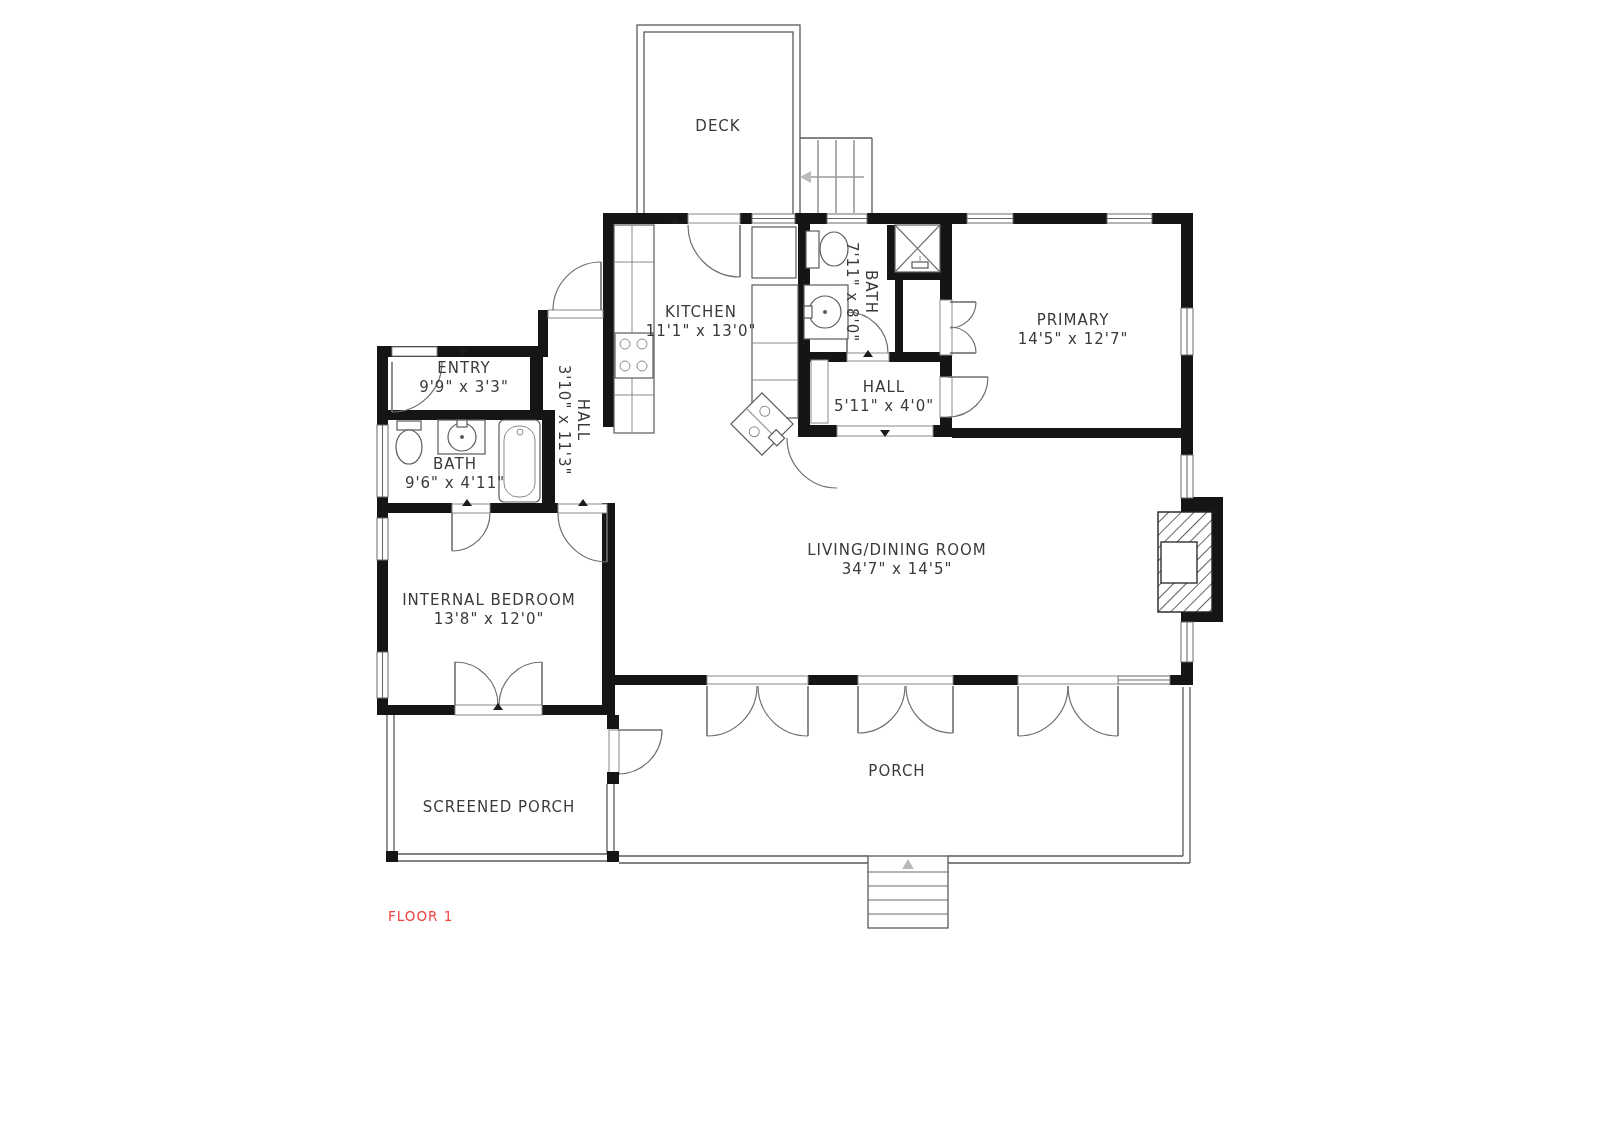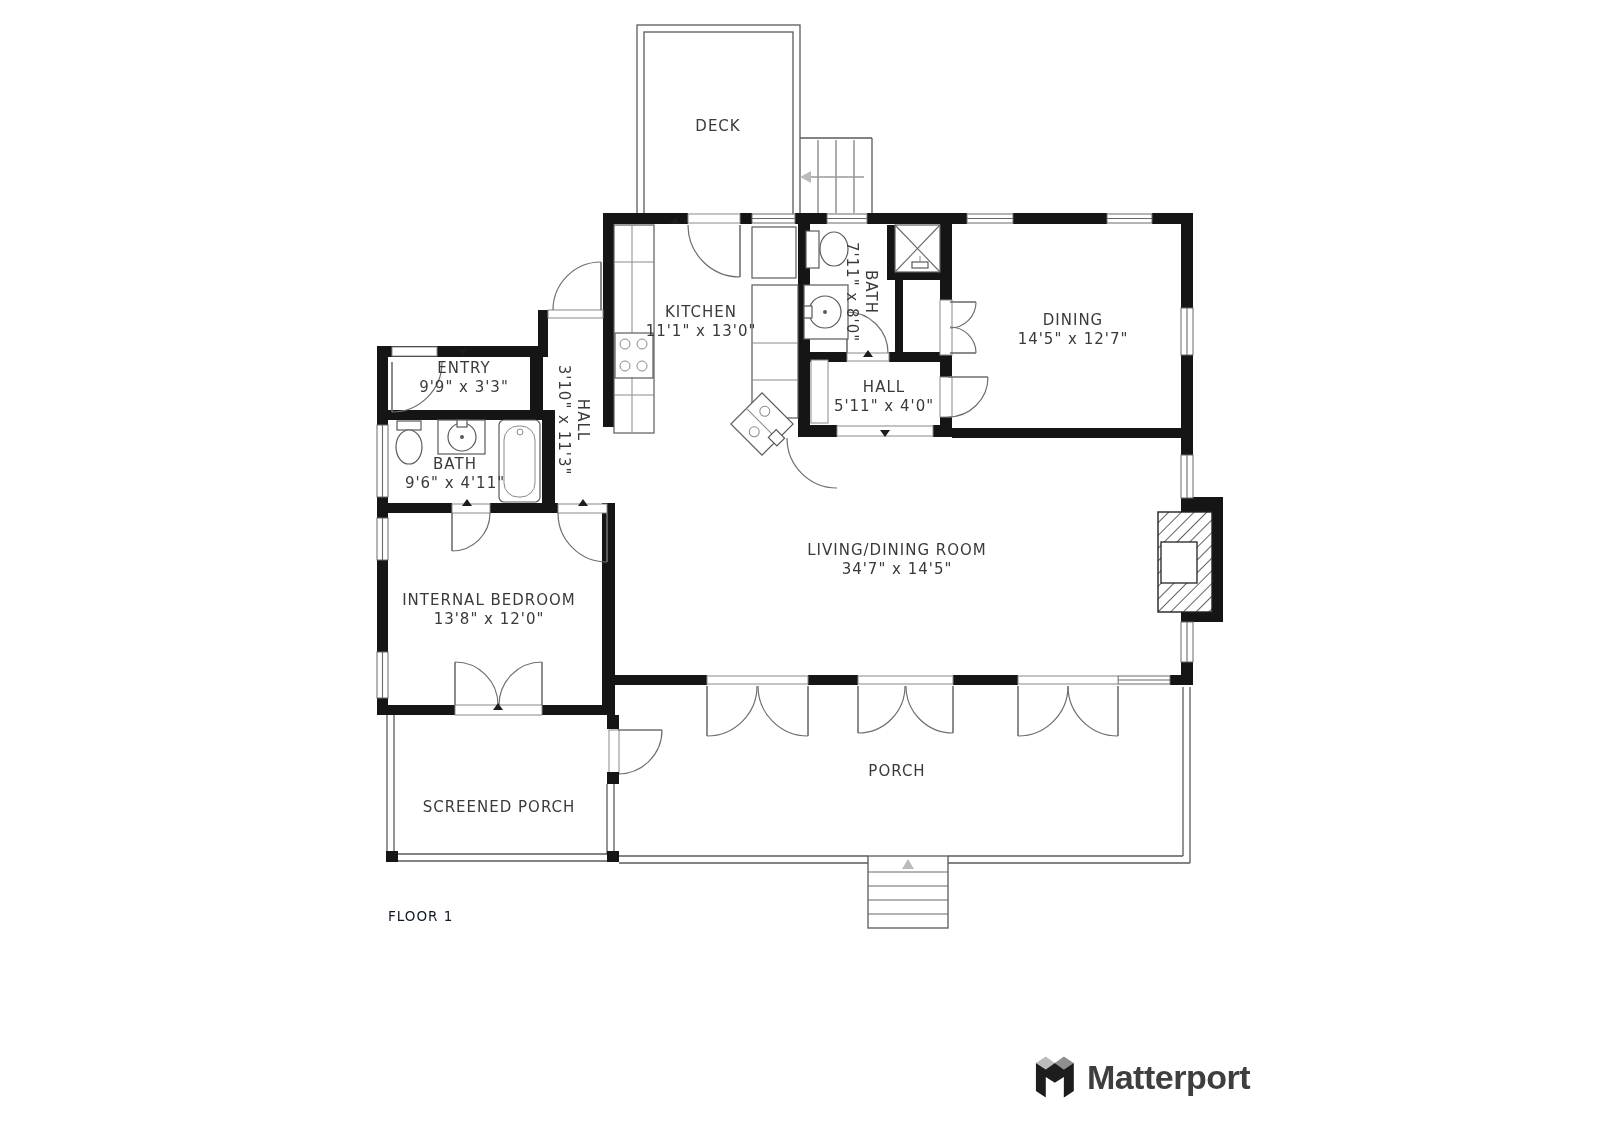--- a/index.html
+++ b/index.html
@@ -1,35 +1,35 @@
 <!DOCTYPE html>
 <html><head>
 <meta charset="utf-8">
 <style>
   html,body{margin:0;padding:0;background:#fff;}
   .canvas{position:relative;width:1272px;height:1131px;background:#ffffff;overflow:hidden;
-          font-family:"DejaVu Sans","Liberation Sans",sans-serif;}
+          font-family:"DejaVu Sans","Liberation Sans",sans-serif;padding-left:12px;}
   .plan-svg{position:absolute;left:0;top:0;}
   .wall{fill:#151515;stroke:none;}
   .thin{stroke:#5a5a5a;stroke-width:1.3;fill:none;}
   .thin2{stroke:#6a6a6a;stroke-width:1.1;fill:none;}
   .fix{stroke:#5a5a5a;stroke-width:1.2;fill:#ffffff;}
   .fixl{stroke:#8a8a8a;stroke-width:1;fill:none;}
   .arc{stroke:#6f6f6f;stroke-width:1.2;fill:none;}
   .leaf{stroke:#6f6f6f;stroke-width:1.6;}
   .win{fill:#ffffff;stroke:#6a6a6a;stroke-width:1;}
   .thr{fill:#ffffff;stroke:#8a8a8a;stroke-width:1;}
   .tri{fill:#1c1c1c;}
   .gray-tri{fill:#bbbbbb;}
   .lbl{position:absolute;transform:translate(-50%,-50%);text-align:center;color:#3a3a3a;
        font-size:15px;letter-spacing:1px;line-height:19px;white-space:nowrap;}
   .lbl .nm{display:block;}
   .lbl .dm{display:block;}
   .vert{transform:translate(-50%,-50%) rotate(90deg);}
-  .floor-label{position:absolute;color:#0f172a;font-size:13.5px;letter-spacing:1px;}
+  .floor-label{position:absolute;color:#ef4444;font-size:13.5px;letter-spacing:1px;}
   .footer{position:absolute;left:798px;top:1026px;transform:translateX(-50%);text-align:center;
           color:#3a3a3a;font-size:13.5px;line-height:16px;letter-spacing:0.3px;white-space:nowrap;}
   .footer .muted{color:#b3b3b3;font-size:12.5px;}
   .brand{position:absolute;right:22px;top:1052px;display:flex;align-items:center;gap:10px;}
   .brand .word{font-size:34px;font-weight:700;color:#3e3e3e;letter-spacing:-0.5px;
                font-family:"Liberation Sans","DejaVu Sans",sans-serif;}
 </style>
 </head>
 <body>
 
@@ -351,21 +351,21 @@
 </div>
 <div class="lbl" style="left:701px;top:322px">
   <span class="nm">KITCHEN</span>
   <span class="dm">11'1" x 13'0"</span>
 </div>
 <div class="lbl vert" style="left:861px;top:292px">
   <span class="nm">BATH</span>
   <span class="dm">7'11" x 8'0"</span>
 </div>
 <div class="lbl" style="left:1073px;top:330px">
-  <span class="nm">DINING</span>
+  <span class="nm">PRIMARY</span>
   <span class="dm">14'5" x 12'7"</span>
 </div>
 <div class="lbl" style="left:464px;top:378px">
   <span class="nm">ENTRY</span>
   <span class="dm">9'9" x 3'3"</span>
 </div>
 <div class="lbl vert" style="left:573px;top:420px">
   <span class="nm">HALL</span>
   <span class="dm">3'10" x 11'3"</span>
 </div>
@@ -388,23 +388,14 @@
 <div class="lbl" style="left:499px;top:807px">
   <span class="nm">SCREENED PORCH</span>
 </div>
 <div class="lbl" style="left:897px;top:771px">
   <span class="nm">PORCH</span>
 </div>
 
 <div class="floor-label" style="left:388px;top:908px">FLOOR 1</div>
 
 
-<div class="brand">
-  <svg width="46" height="50" viewBox="0 0 56 60">
-    <polygon points="6,13 18,5 29,13 18,21" fill="#bcbcbc"></polygon>
-    <polygon points="29,13 40,5 52,13 40,21" fill="#8f8f8f"></polygon>
-    <polygon points="52,13 52,47 40,55 40,49 46,45 46,17" fill="#9a9a9a"></polygon>
-    <path d="M6,13 L6,47 L18,55 L18,30 L29,37 L40,30 L40,55 L52,47 L52,13 L40,21 L29,13 L18,21 Z" fill="#1d1d1d"></path>
-  </svg>
-  <span class="word">Matterport</span>
-</div>
 
 </div>
 
 </body></html>

